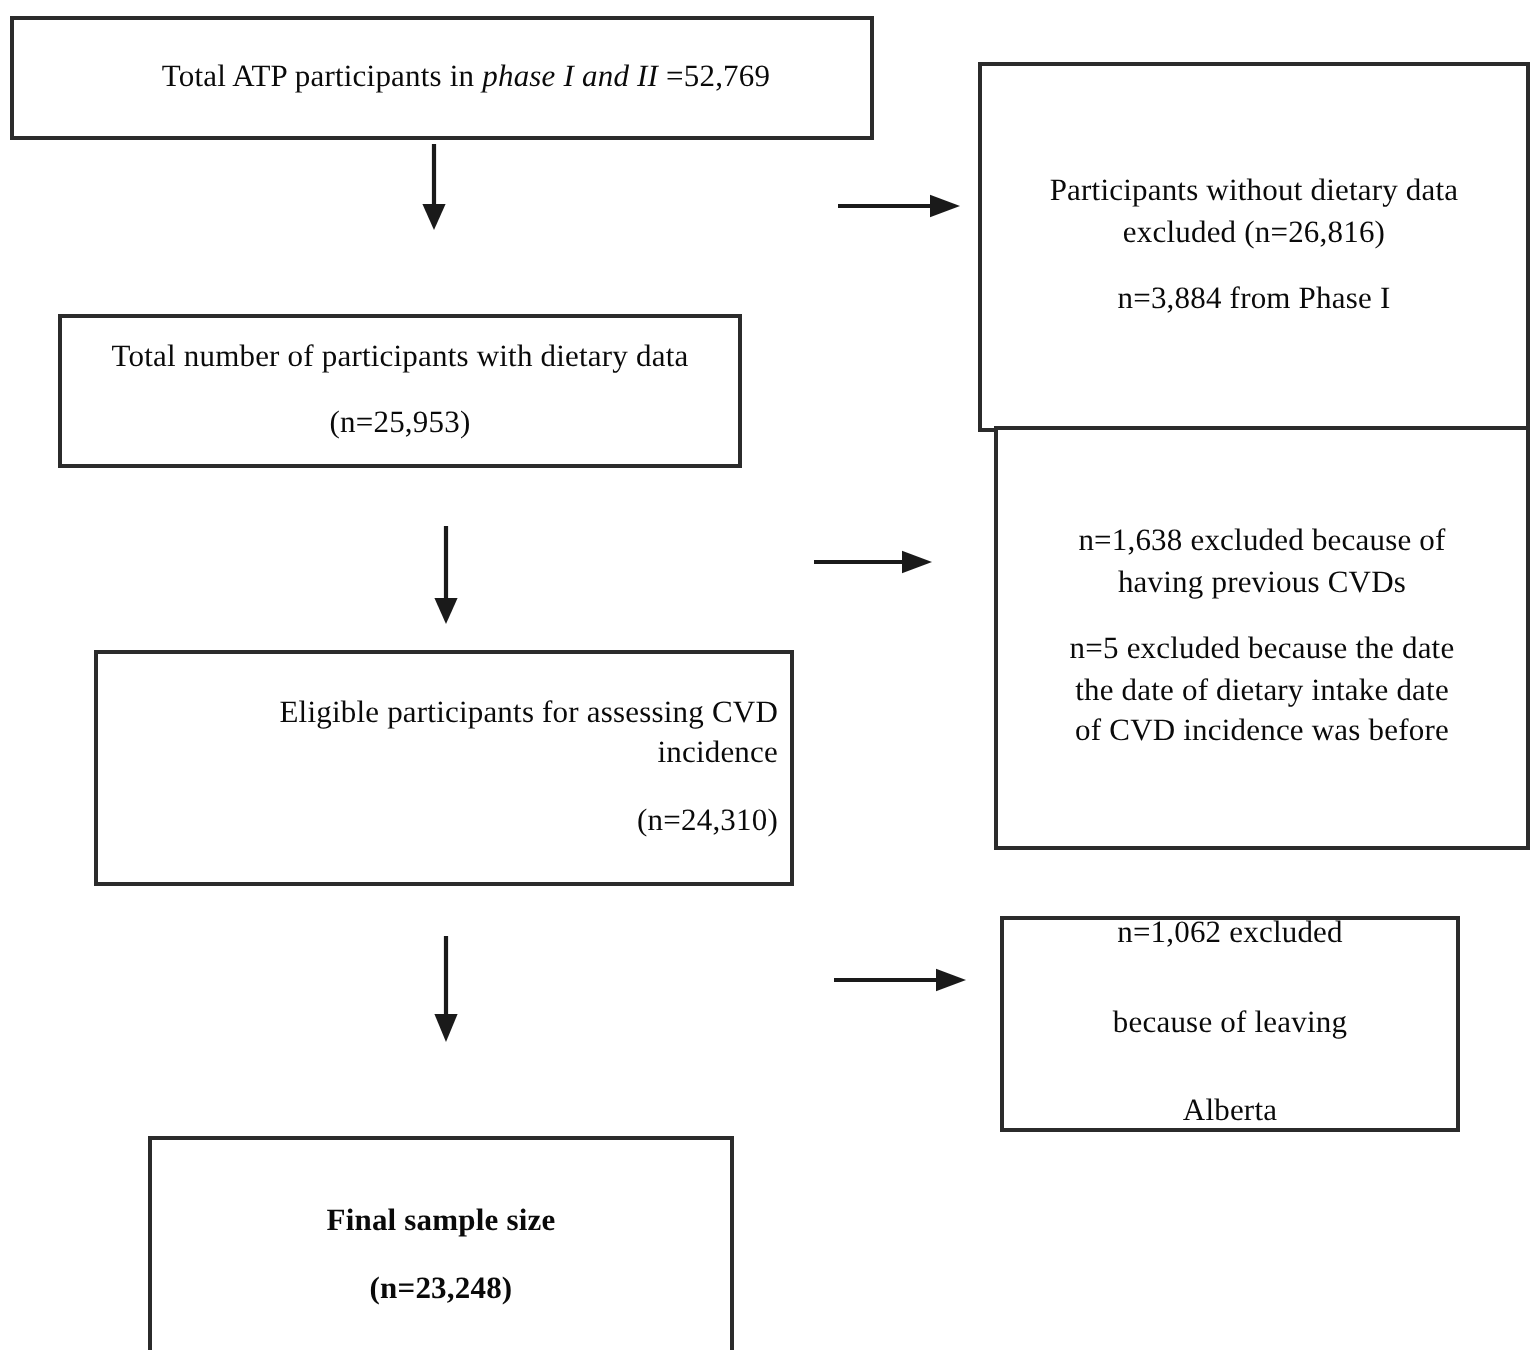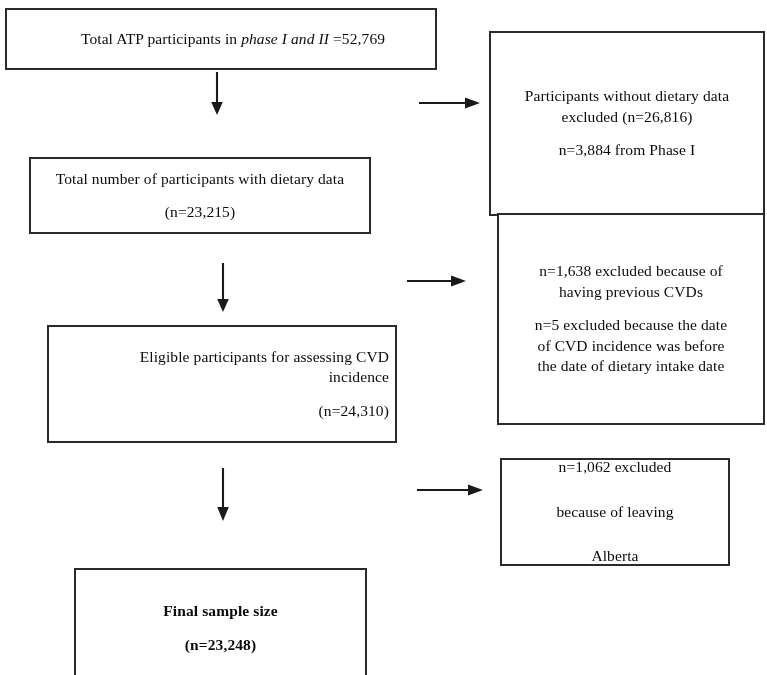--- a/index.html
+++ b/index.html
@@ -93,29 +93,29 @@
   </div>
 
   <div class="box" style="left:489px; top:31px; width:276px; height:185px;">
     <span class="line">Participants without dietary data</span>
     <span class="line">excluded (n=26,816)</span>
     <span class="line gap">n=3,884 from Phase I</span>
   </div>
 
   <div class="box" style="left:29px; top:157px; width:342px; height:77px;">
     <span class="line">Total number of participants with dietary data</span>
-    <span class="line gap">(n=23,215)</span>
+    <span class="line gap">(n=25,953)</span>
   </div>
 
   <div class="box" style="left:497px; top:213px; width:268px; height:212px;">
     <span class="line">n=1,638 excluded because of</span>
     <span class="line">having previous CVDs</span>
     <span class="line gap">n=5 excluded because the date</span>
+    <span class="line">the date of dietary intake date</span>
     <span class="line">of CVD incidence was before</span>
-    <span class="line">the date of dietary intake date</span>
   </div>
 
   <div class="arrow" style="left:212px; top:263px; width:22px; height:50px;">
     <svg width="22" height="50" viewBox="0 0 22 50">
       <line class="v-arrow-shaft" x1="11" y1="0" x2="11" y2="38"></line>
       <polygon class="arrow-head" points="11,49 5.2,36 16.8,36"></polygon>
     </svg>
   </div>
 
   <div class="arrow" style="left:407px; top:271px; width:62px; height:20px;">

